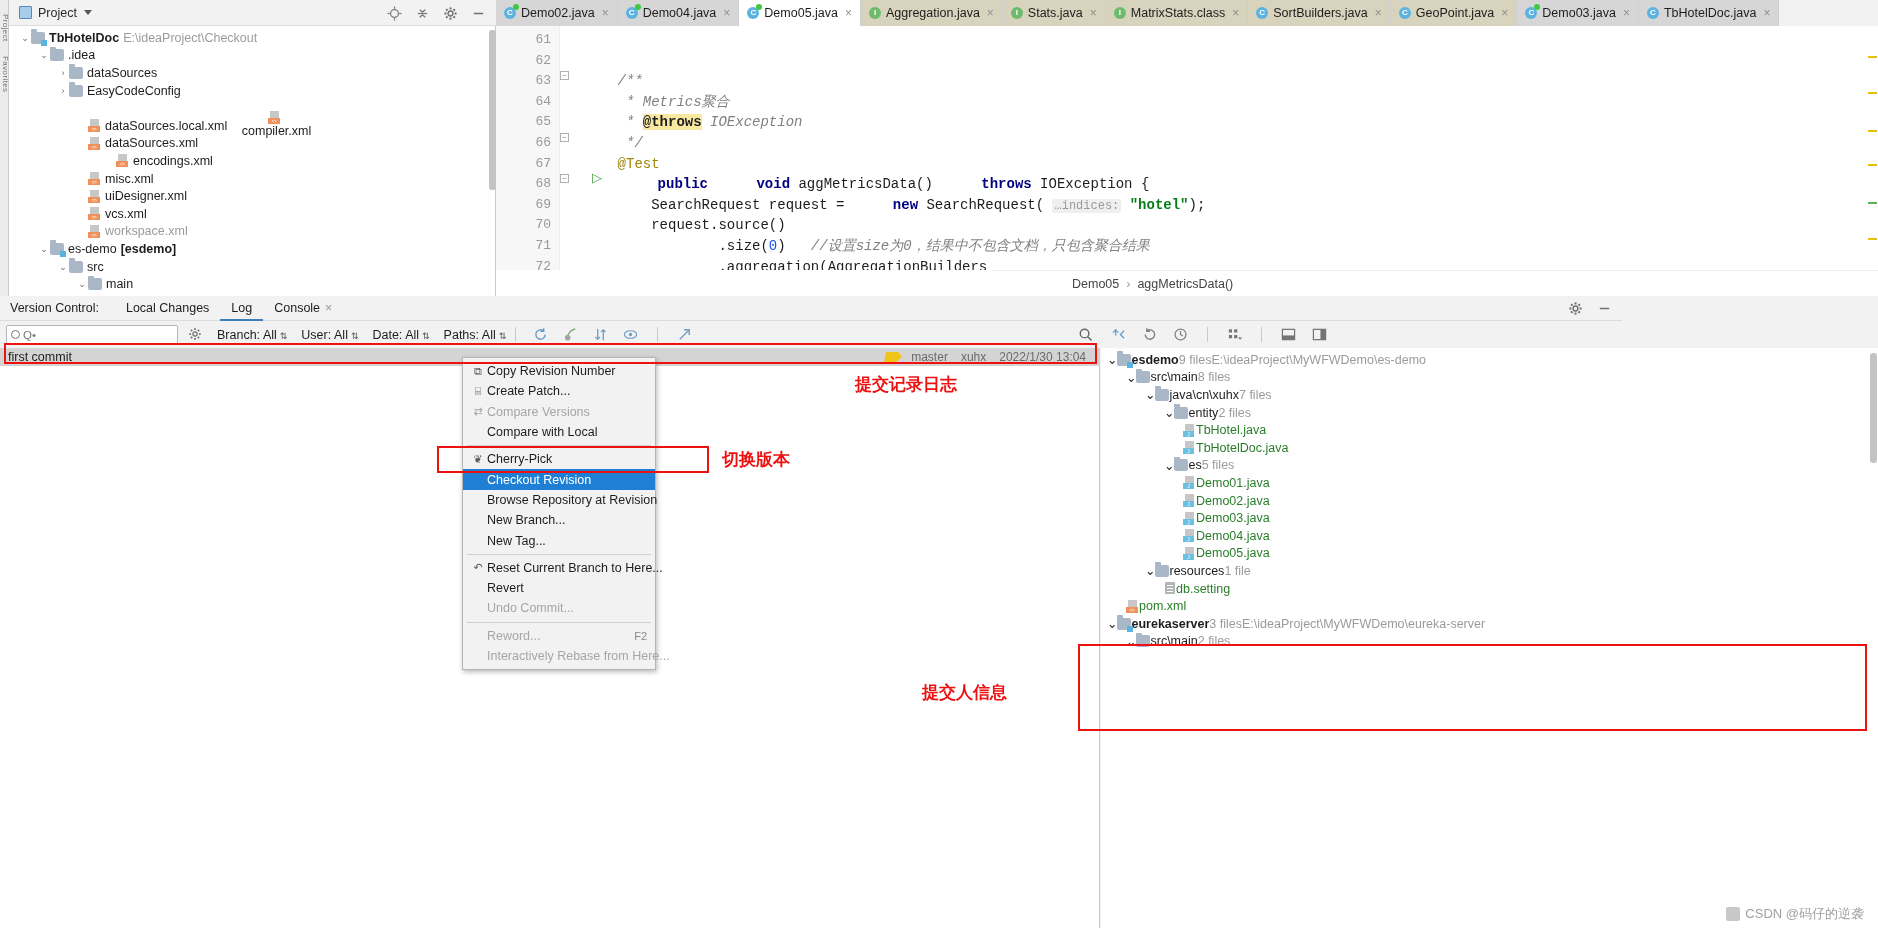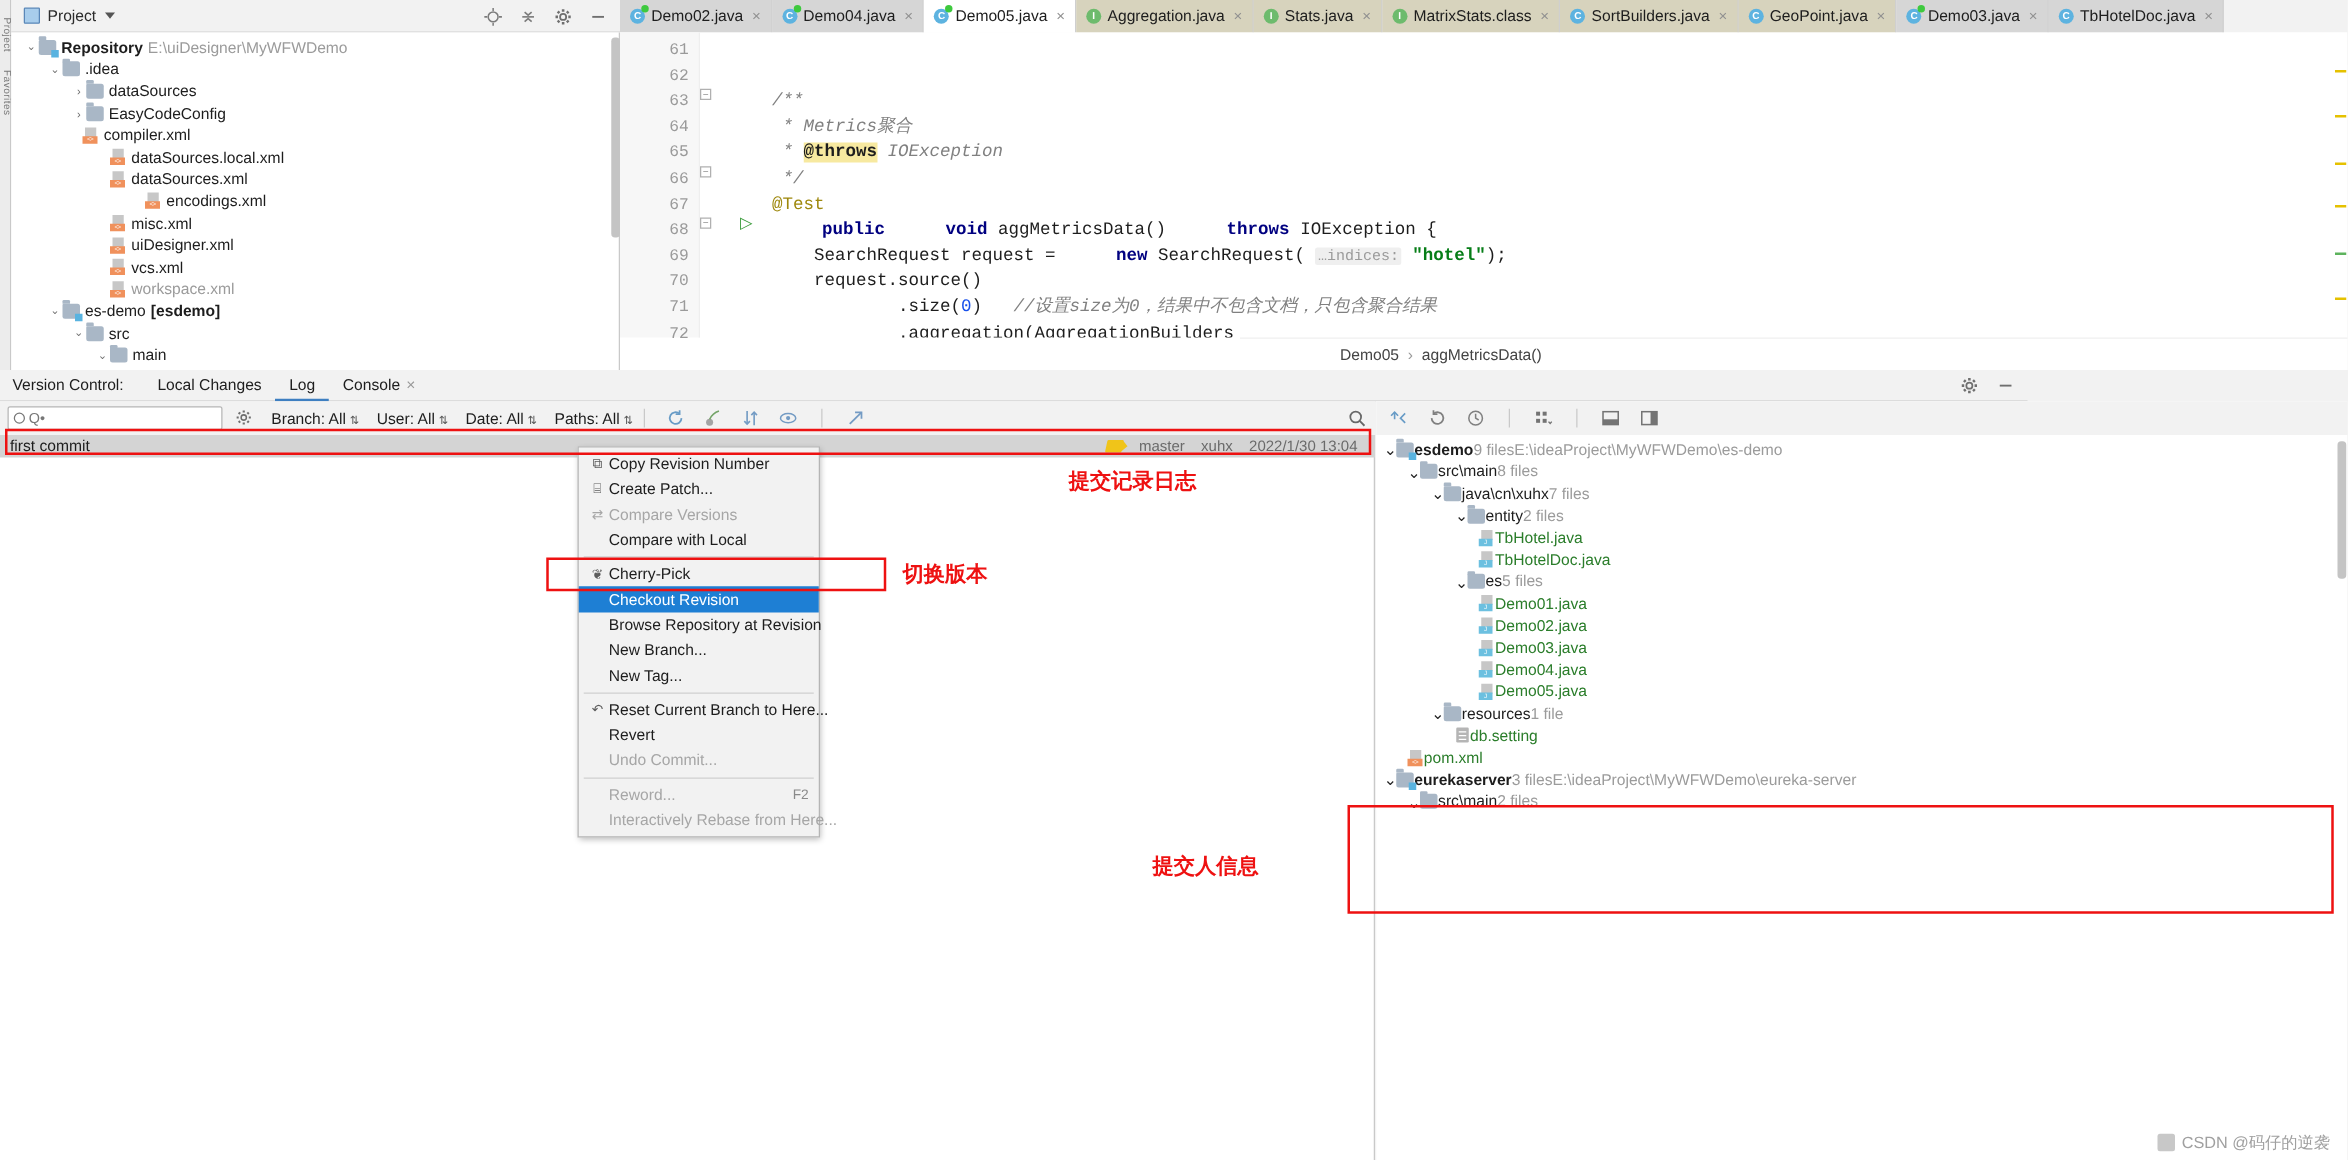--- a/index.html
+++ b/index.html
@@ -286,39 +286,39 @@
               <line x1="3" y1="8" x2="13" y2="8" stroke="#444" stroke-width="1.6"></line>
             </svg>
         </span>
       </div>
     </div>
 
     <div class="proj-tree" id="projTree">
         <div class="trow" style="padding-left: 10px;">
           <span class="arrow">⌄</span>
           <span class="folder-ic mod"></span>
-          <span class="lbl bold">Repository</span>
-          <span class="lbl dim">E:\uiDesigner\MyWFWDemo</span>
+          <span class="lbl bold">TbHotelDoc</span>
+          <span class="lbl dim">E:\ideaProject\Checkout</span>
         </div>
         <div class="trow" style="padding-left: 29px;">
           <span class="arrow">⌄</span>
           <span class="folder-ic"></span>
           <span class="lbl">.idea</span>
         </div>
         <div class="trow" style="padding-left: 48px;">
           <span class="arrow">›</span>
           <span class="folder-ic"></span>
           <span class="lbl">dataSources</span>
         </div>
         <div class="trow" style="padding-left: 48px;">
           <span class="arrow">›</span>
           <span class="folder-ic"></span>
           <span class="lbl">EasyCodeConfig</span>
         </div>
-        <div class="trow" style="padding-left: 45px;">
+        <div class="trow" style="padding-left: 45px; flex-direction: column;">
           <span class="arrow"></span>
           <span class="xml-ic">
             <span class="pg"></span>
             <span class="tag">&lt;&gt;</span>
           </span>
           <span class="lbl">compiler.xml</span>
         </div>
         <div class="trow" style="padding-left: 67px;">
           <span class="arrow"></span>
           <span class="xml-ic">

